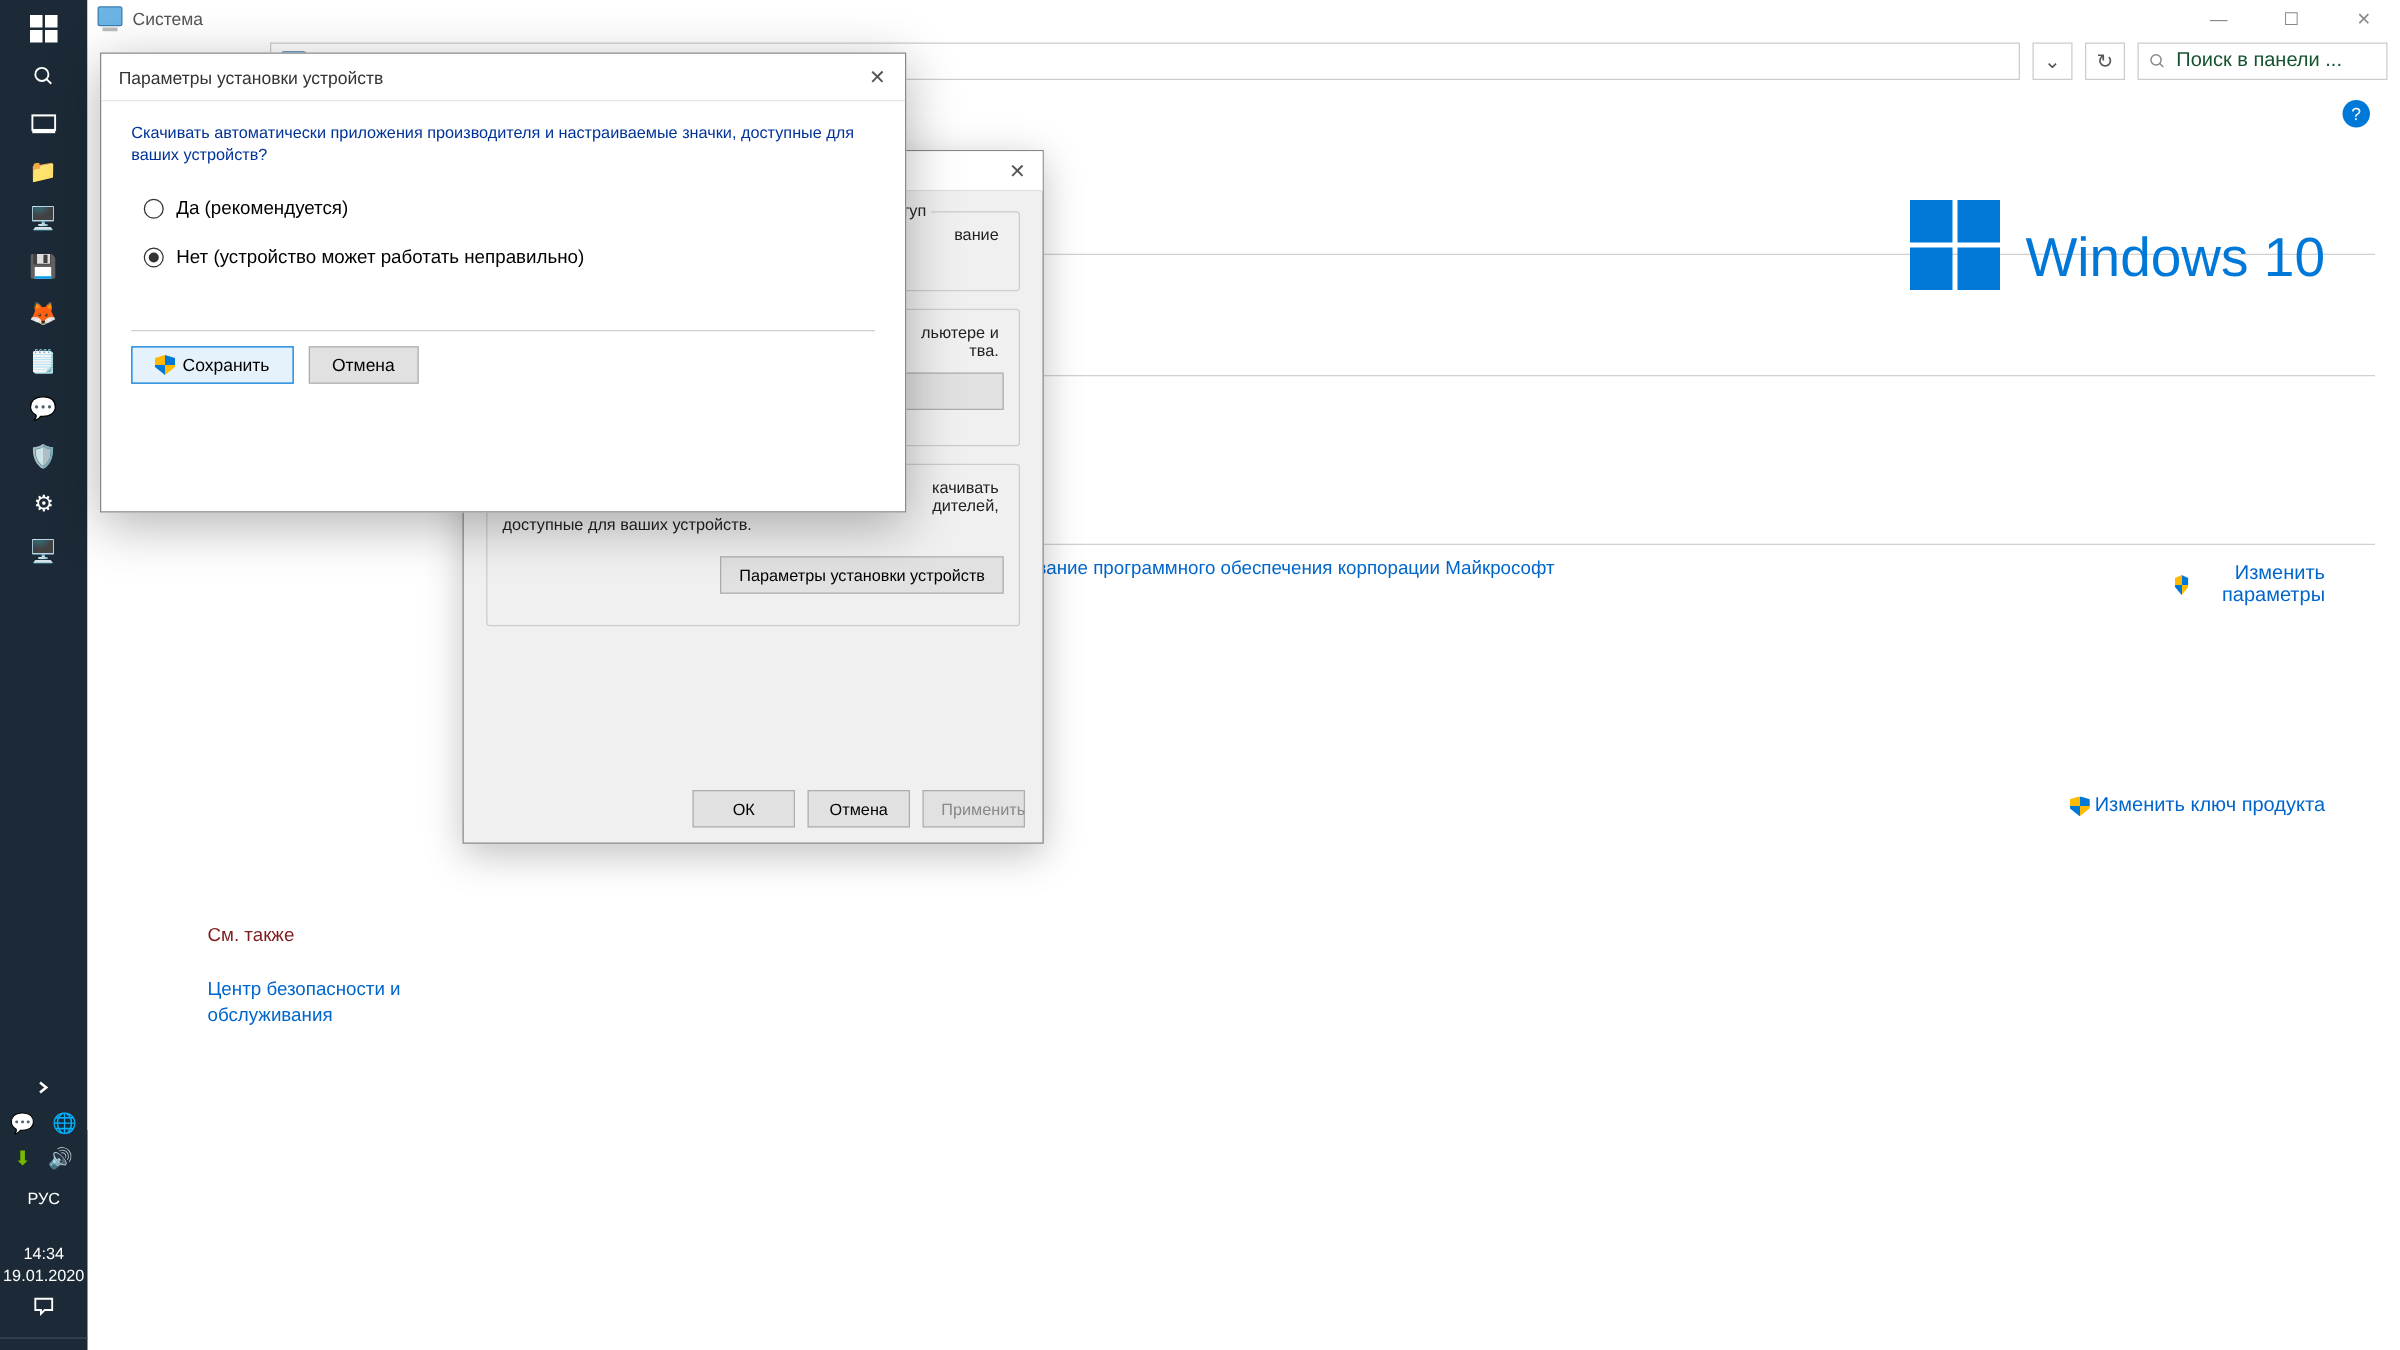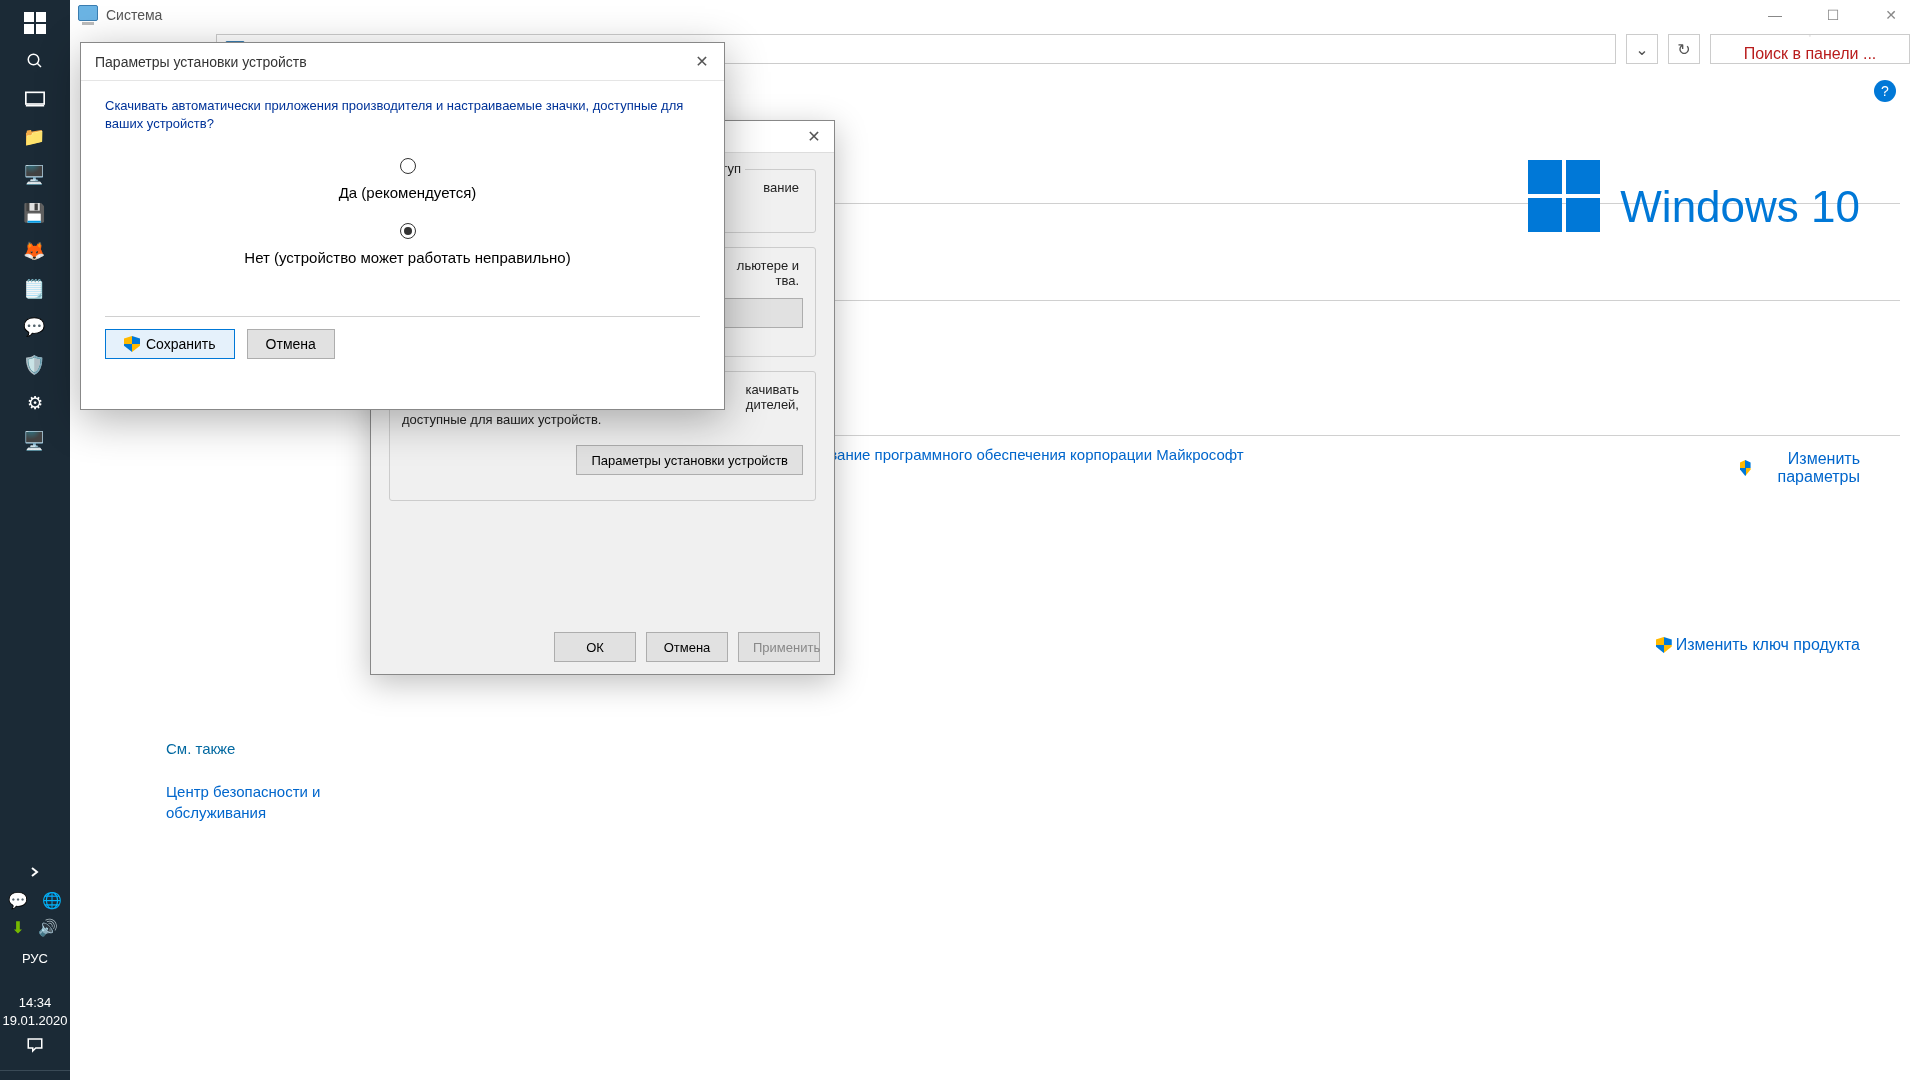--- a/index.html
+++ b/index.html
@@ -21,21 +21,21 @@
   
   .syswin { position: absolute; left: 70px; top: 0; width: 1850px; height: 904px; background: #fff; }
   .syswin .titlebar { height: 30px; display: flex; align-items: center; padding-left: 8px; color: #555; font-size: 14px; }
   .syswin .titlebar .ticon16 { width: 20px; height: 20px; margin-right: 8px; }
   .syswin .titlebar .winbtns { margin-left: auto; display: flex; }
   .syswin .titlebar .winbtns div { width: 58px; height: 30px; display: flex; align-items: center; justify-content: center; color: #888; font-size: 14px; }
   .syswin .addrbar { height: 38px; display: flex; align-items: center; padding: 4px 10px 4px 26px; gap: 10px; }
   .syswin .addrbar .navarrow { width: 30px; text-align: center; color: #555; font-size: 18px; }
   .syswin .addrbar .pathbox { flex: 1; height: 30px; border: 1px solid #ccc; display: flex; align-items: center; padding: 0 8px; gap: 8px; }
   .syswin .addrbar .dropbtn, .syswin .addrbar .refbtn { width: 32px; height: 30px; border: 1px solid #ccc; display: flex; align-items: center; justify-content: center; color: #555; }
-  .syswin .addrbar .searchbox { width: 200px; height: 30px; border: 1px solid #ccc; display: flex; align-items: center; padding: 0 20px; color: #b91c1c; gap: 8px; flex-direction: column; }
+  .syswin .addrbar .searchbox { width: 200px; height: 30px; border: 1px solid #ccc; display: flex; align-items: center; padding: 0 8px; color: #14532d; gap: 8px; }
 
   .syscontent { position: absolute; left: 96px; top: 80px; right: 20px; bottom: 0; }
   .syshead { color: #003399; font-size: 22px; font-weight: 400; padding-left: 230px; }
   .helpicon { position: absolute; right: 4px; top: 0; width: 22px; height: 22px; border-radius: 50%; background: #0078d7; color: #fff; font-size: 14px; display: flex; align-items: center; justify-content: center; }
 
   .sysbody { padding-left: 230px; padding-top: 34px; font-size: 15px; color: #222; }
   .section-title { color: #003399; font-size: 16px; margin-top: 18px; margin-bottom: 8px; }
   .row { display: flex; margin: 4px 0; }
   .row .lbl { flex: 0 0 auto; }
   .hr { height: 1px; background: #d0d0d0; margin: 6px 0 10px; }
@@ -46,42 +46,42 @@
   .rightlogo .wtext { color: #0078d7; font-size: 44px; font-weight: 300; }
 
   .linkbtn { color: #0066cc; display: inline-flex; align-items: center; gap: 4px; cursor: pointer; }
   .shield { display: inline-block; width: 16px; height: 16px; background: conic-gradient(#0078d7 0 25%, #ffb900 25% 50%, #0078d7 50% 75%, #ffb900 75% 100%); clip-path: polygon(50% 0, 100% 15%, 100% 60%, 50% 100%, 0 60%, 0 15%); }
 
   .rightlinks { position: absolute; right: 40px; }
   .rl1 { top: 370px; text-align: right; max-width: 120px; }
   .rl2 { top: 556px; }
 
   .seealso { position: absolute; left: 0; top: 660px; width: 200px; }
-  .seealso .h { color: #0369a1; font-size: 15px; margin-bottom: 24px; }
+  .seealso .h { color: #7f1d1d; font-size: 15px; margin-bottom: 24px; }
   .seealso .link { color: #0066cc; font-size: 15px; line-height: 1.4; }
 
   
   .dlg2 { position: absolute; left: 370px; top: 120px; width: 465px; height: 555px; background: #f0f0f0; border: 1px solid #888; box-shadow: 0 8px 30px rgba(0,0,0,.25); }
   .dlg2 .titlebar2 { height: 32px; display: flex; align-items: center; justify-content: flex-end; background: #fff; border-bottom: 1px solid #ddd; }
   .dlg2 .titlebar2 .x { width: 40px; text-align: center; color: #555; font-size: 16px; }
   .dlg2 .body { padding: 10px 18px 0; font-size: 13px; color: #222; }
   .dlg2 .group { border: 1px solid #ccc; border-radius: 3px; padding: 10px 12px 14px; margin-top: 6px; position: relative; background: #f0f0f0; }
   .dlg2 .group .gtitle { position: absolute; top: -9px; left: 8px; background: #f0f0f0; padding: 0 4px; font-size: 13px; }
   .dlg2 .btn { height: 30px; padding: 0 14px; border: 1px solid #adadad; background: #e1e1e1; font-size: 13px; cursor: pointer; }
   .dlg2 .btn:disabled { color: #888; }
   .dlg2 .footer { position: absolute; bottom: 12px; right: 14px; display: flex; gap: 10px; }
   .dlg2 .footer .btn { width: 82px; }
 
   
   .dlg1 { position: absolute; left: 80px; top: 42px; width: 645px; height: 368px; background: #fff; border: 1px solid #888; box-shadow: 0 10px 40px rgba(0,0,0,.3); }
   .dlg1 .titlebar1 { height: 38px; display: flex; align-items: center; padding-left: 14px; font-size: 14px; color: #333; border-bottom: 1px solid #e5e5e5; }
   .dlg1 .titlebar1 .x { margin-left: auto; width: 44px; height: 38px; display: flex; align-items: center; justify-content: center; color: #555; font-size: 16px; }
   .dlg1 .body { padding: 16px 24px 0; }
   .dlg1 .q { color: #003399; font-size: 13px; font-weight: 400; line-height: 1.35; margin-bottom: 26px; }
-  .dlg1 .opt { display: flex; align-items: center; gap: 10px; font-size: 15px; margin: 14px 0 14px 10px; flex-direction: column; }
+  .dlg1 .opt { display: flex; align-items: center; gap: 10px; font-size: 15px; margin: 14px 0 14px 10px; }
   .dlg1 .radio { width: 16px; height: 16px; border: 1px solid #333; border-radius: 50%; display: inline-flex; align-items: center; justify-content: center; }
   .dlg1 .radio.sel::after { content: ""; width: 8px; height: 8px; background: #333; border-radius: 50%; }
   .dlg1 .sep { height: 1px; background: #d0d0d0; margin: 50px 0 12px; }
   .dlg1 .footer { display: flex; gap: 12px; padding-right: 0; }
   .dlg1 .btn { height: 30px; padding: 0 18px; border: 1px solid #0078d7; background: #e5f1fb; font-size: 14px; display: inline-flex; align-items: center; gap: 6px; cursor: pointer; }
   .dlg1 .btn.sec { border-color: #adadad; background: #e1e1e1; }
 
   .computer-icon { width: 20px; height: 16px; position: relative; }
   .computer-icon::before { content:""; position:absolute; inset:0 0 4px 0; background:#6bb4e4; border:1px solid #3a7db0; border-radius:2px; }
   .computer-icon::after { content:""; position:absolute; bottom:0; left:4px; right:4px; height:3px; background:#bbb; }

